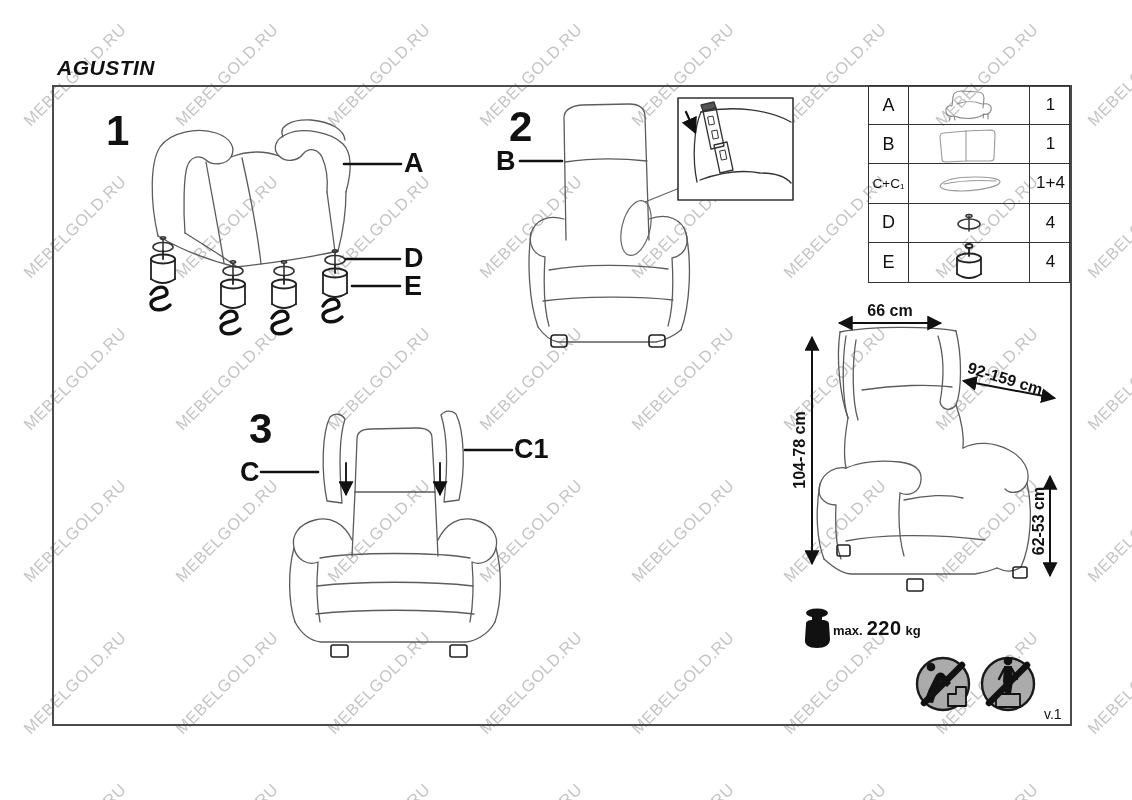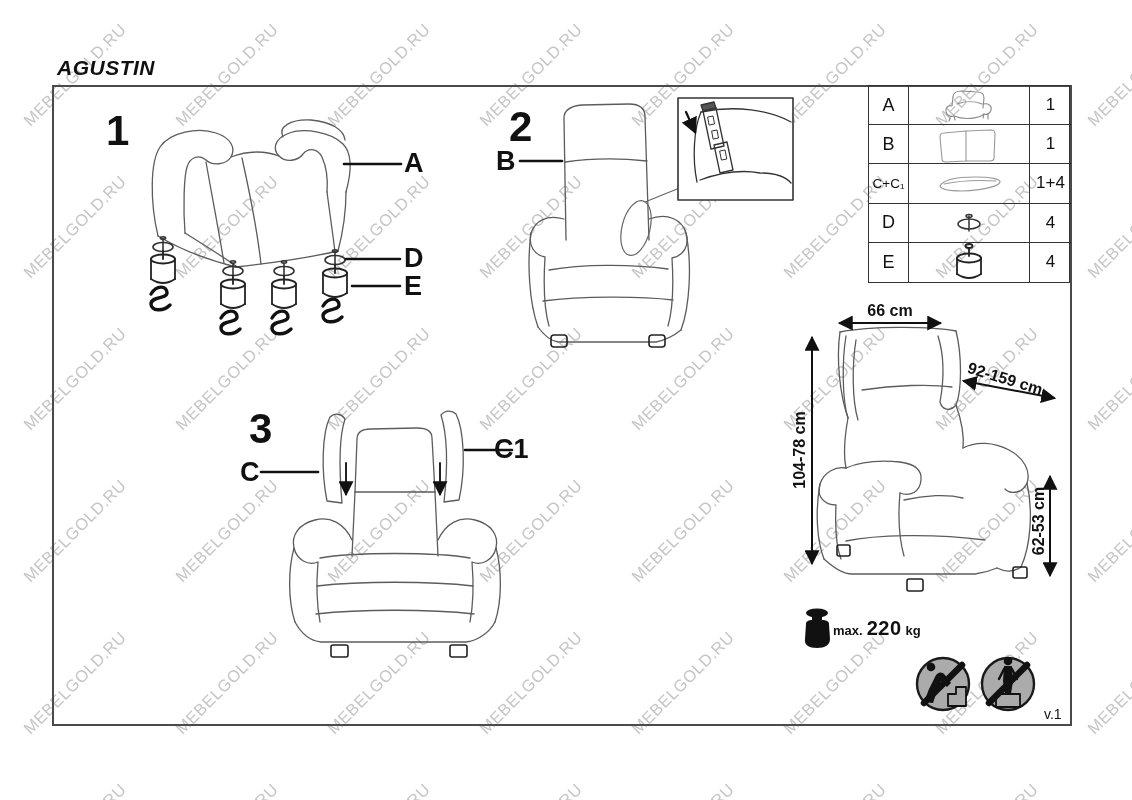--- a/index.html
+++ b/index.html
@@ -324,21 +324,21 @@
 
   <div class="step-num" style="left:106px;top:110px">1</div>
   <div class="step-num" style="left:509px;top:106px">2</div>
   <div class="step-num" style="left:249px;top:408px">3</div>
 
   <div class="part-label" style="left:404px;top:150px">A</div>
   <div class="part-label" style="left:404px;top:245px">D</div>
   <div class="part-label" style="left:404px;top:273px">E</div>
   <div class="part-label" style="left:496px;top:148px">B</div>
   <div class="part-label" style="left:240px;top:459px">C</div>
-  <div class="part-label" style="left:494px;top:436px">C1</div>
+  <div class="part-label" style="left:514px;top:436px">C1</div>
 
   <div class="parts-table">
     <div class="pt-cell pt-label">A</div>
     <div class="pt-cell"></div>
     <div class="pt-cell pt-qty last-col">1</div>
 
     <div class="pt-cell pt-label">B</div>
     <div class="pt-cell"></div>
     <div class="pt-cell pt-qty last-col">1</div>
 

